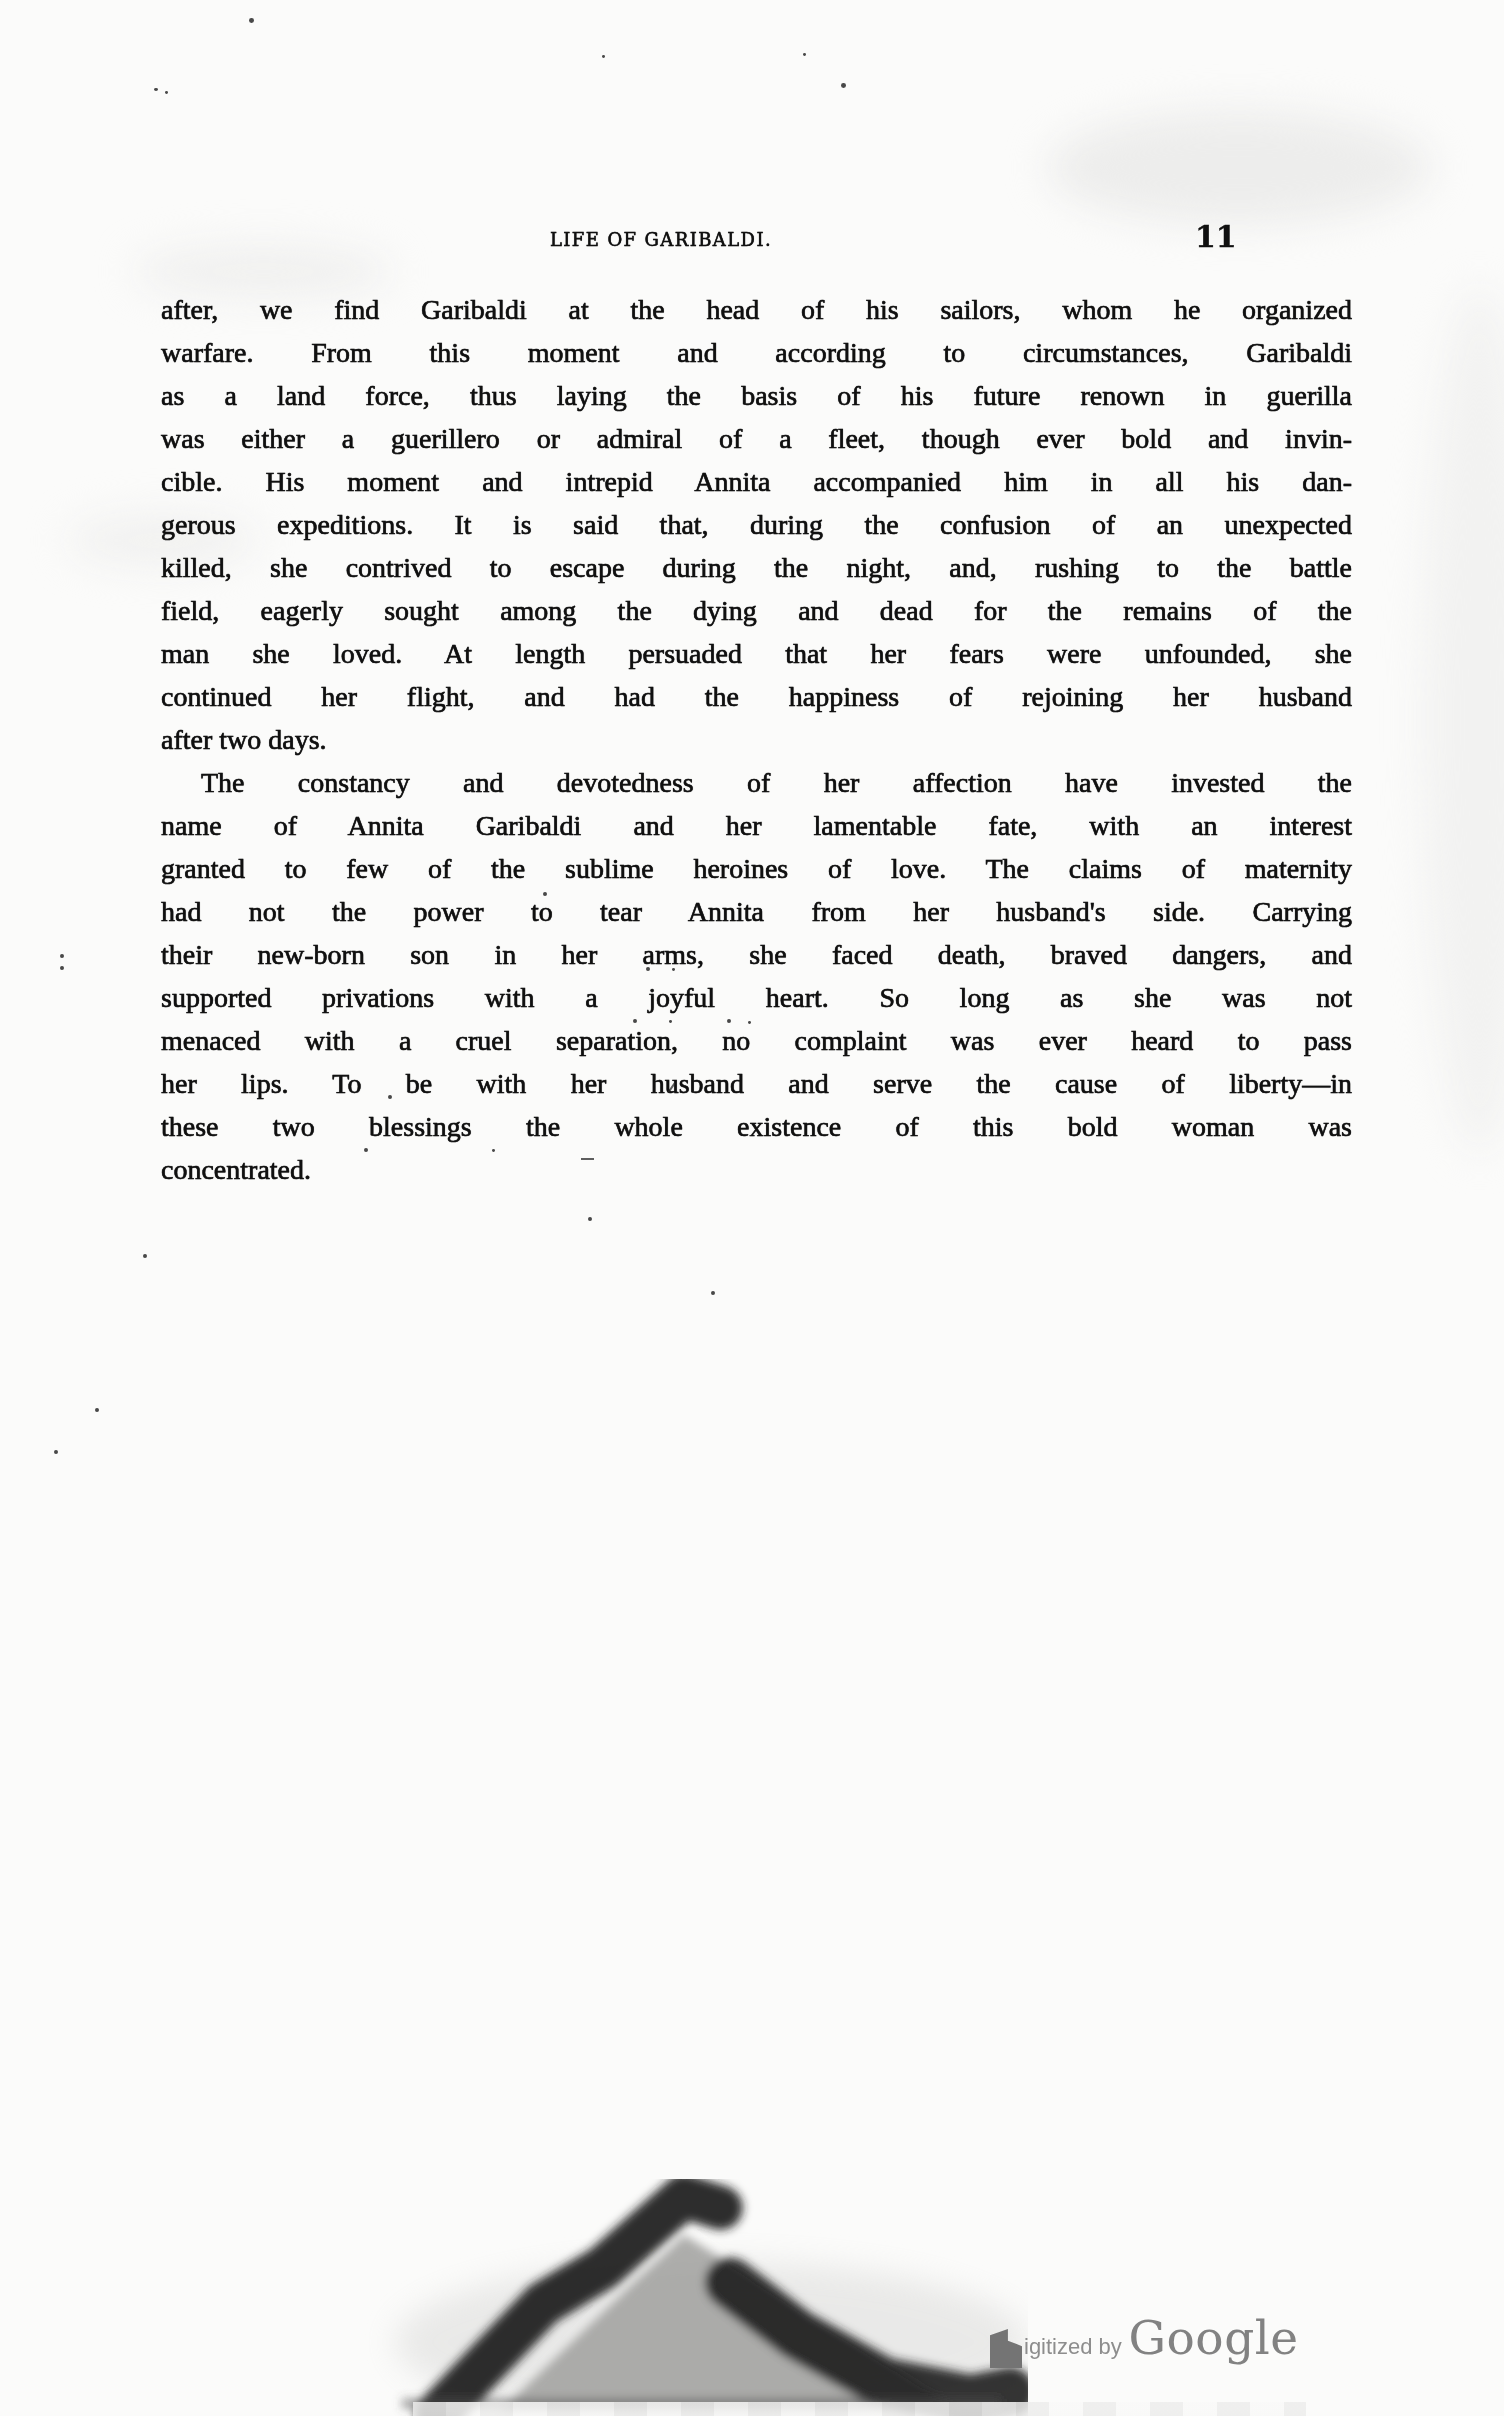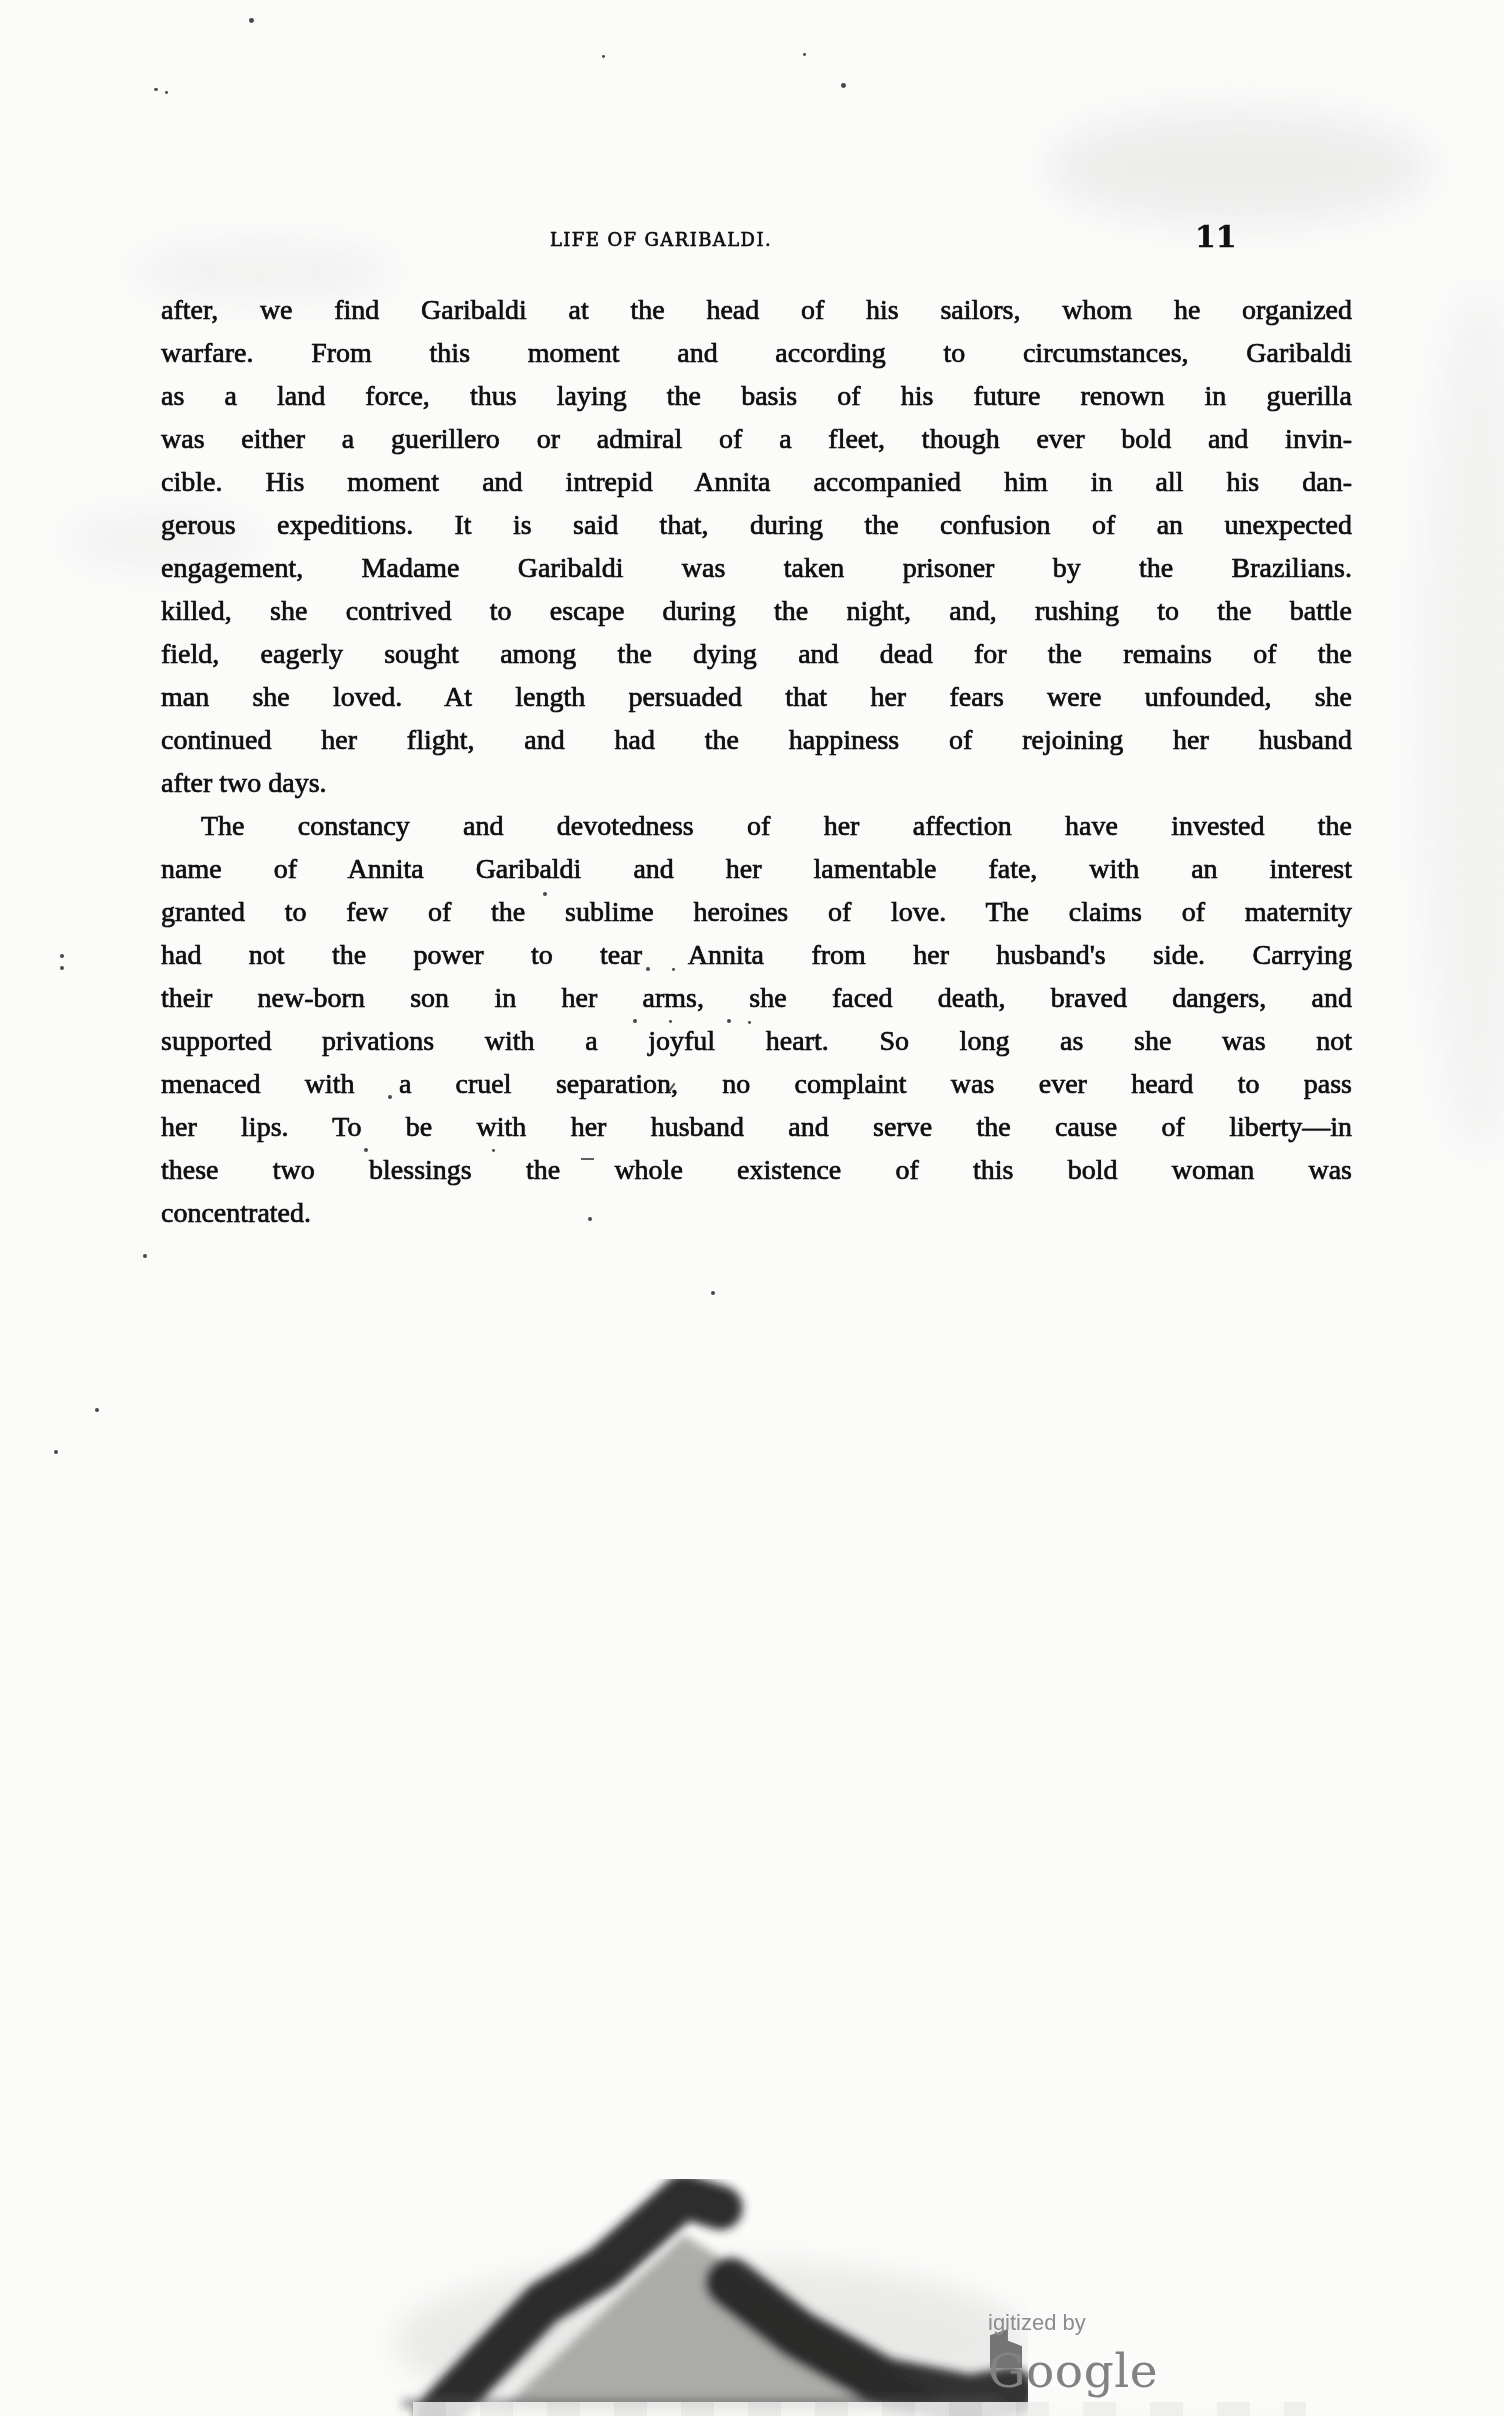--- a/index.html
+++ b/index.html
@@ -47,24 +47,23 @@
   .haze{position:absolute;border-radius:50%;filter:blur(19px);}
   
   .smudge-svg{position:absolute;left:346px;top:2179px;}
   .edge-stripes{
     position:absolute;left:413px;top:2402px;width:893px;height:14.4px;
     background:repeating-linear-gradient(90deg,#ededec 0 33px,#f9f9f8 33px 67px);
     opacity:.85;
   }
   
   .watermark{
-    position:absolute;left:988px;top:2310px;
+    position:absolute;left:1024px;top:2310px;
     display:flex;align-items:baseline;gap:6.7px;
     user-select:none;
-    flex-direction:column;
   }
   .d-blob{
     position:absolute;left:990px;top:2329px;width:32px;height:39px;
     background:#747474;
     clip-path:polygon(0 16%,56% 0,56% 30%,100% 44%,100% 100%,0 100%);
   }
   .dig-text{
     font-family:"Liberation Sans",sans-serif;
     font-size:22px;color:#8d8d8d;
     -webkit-text-stroke:0;text-shadow:none;
@@ -89,21 +88,20 @@
   <div class="page-number">11</div>
 
   <div class="body-text">
     <div class="para para1">
         <div class="line">after, we find Garibaldi at the head of his sailors, whom he organized</div>
         <div class="line">warfare. From this moment and according to circumstances, Garibaldi</div>
         <div class="line">as a land force, thus laying the basis of his future renown in guerilla</div>
         <div class="line">was either a guerillero or admiral of a fleet, though ever bold and invin-</div>
         <div class="line">cible. His moment and intrepid Annita accompanied him in all his dan-</div>
         <div class="line">gerous expeditions. It is said that, during the confusion of an unexpected</div>
-        <div class="line">engagement, Madame Garibaldi was taken prisoner by the Brazilians.</div>
         <div class="line">killed, she contrived to escape during the night, and, rushing to the battle</div>
         <div class="line">field, eagerly sought among the dying and dead for the remains of the</div>
         <div class="line">man she loved. At length persuaded that her fears were unfounded, she</div>
         <div class="line">continued her flight, and had the happiness of rejoining her husband</div>
         <div class="line para-end">after two days.</div>
       </div>
     <div class="para para2">
         <div class="line">The constancy and devotedness of her affection have invested the</div>
         <div class="line">name of Annita Garibaldi and her lamentable fate, with an interest</div>
         <div class="line">granted to few of the sublime heroines of love. The claims of maternity</div>

